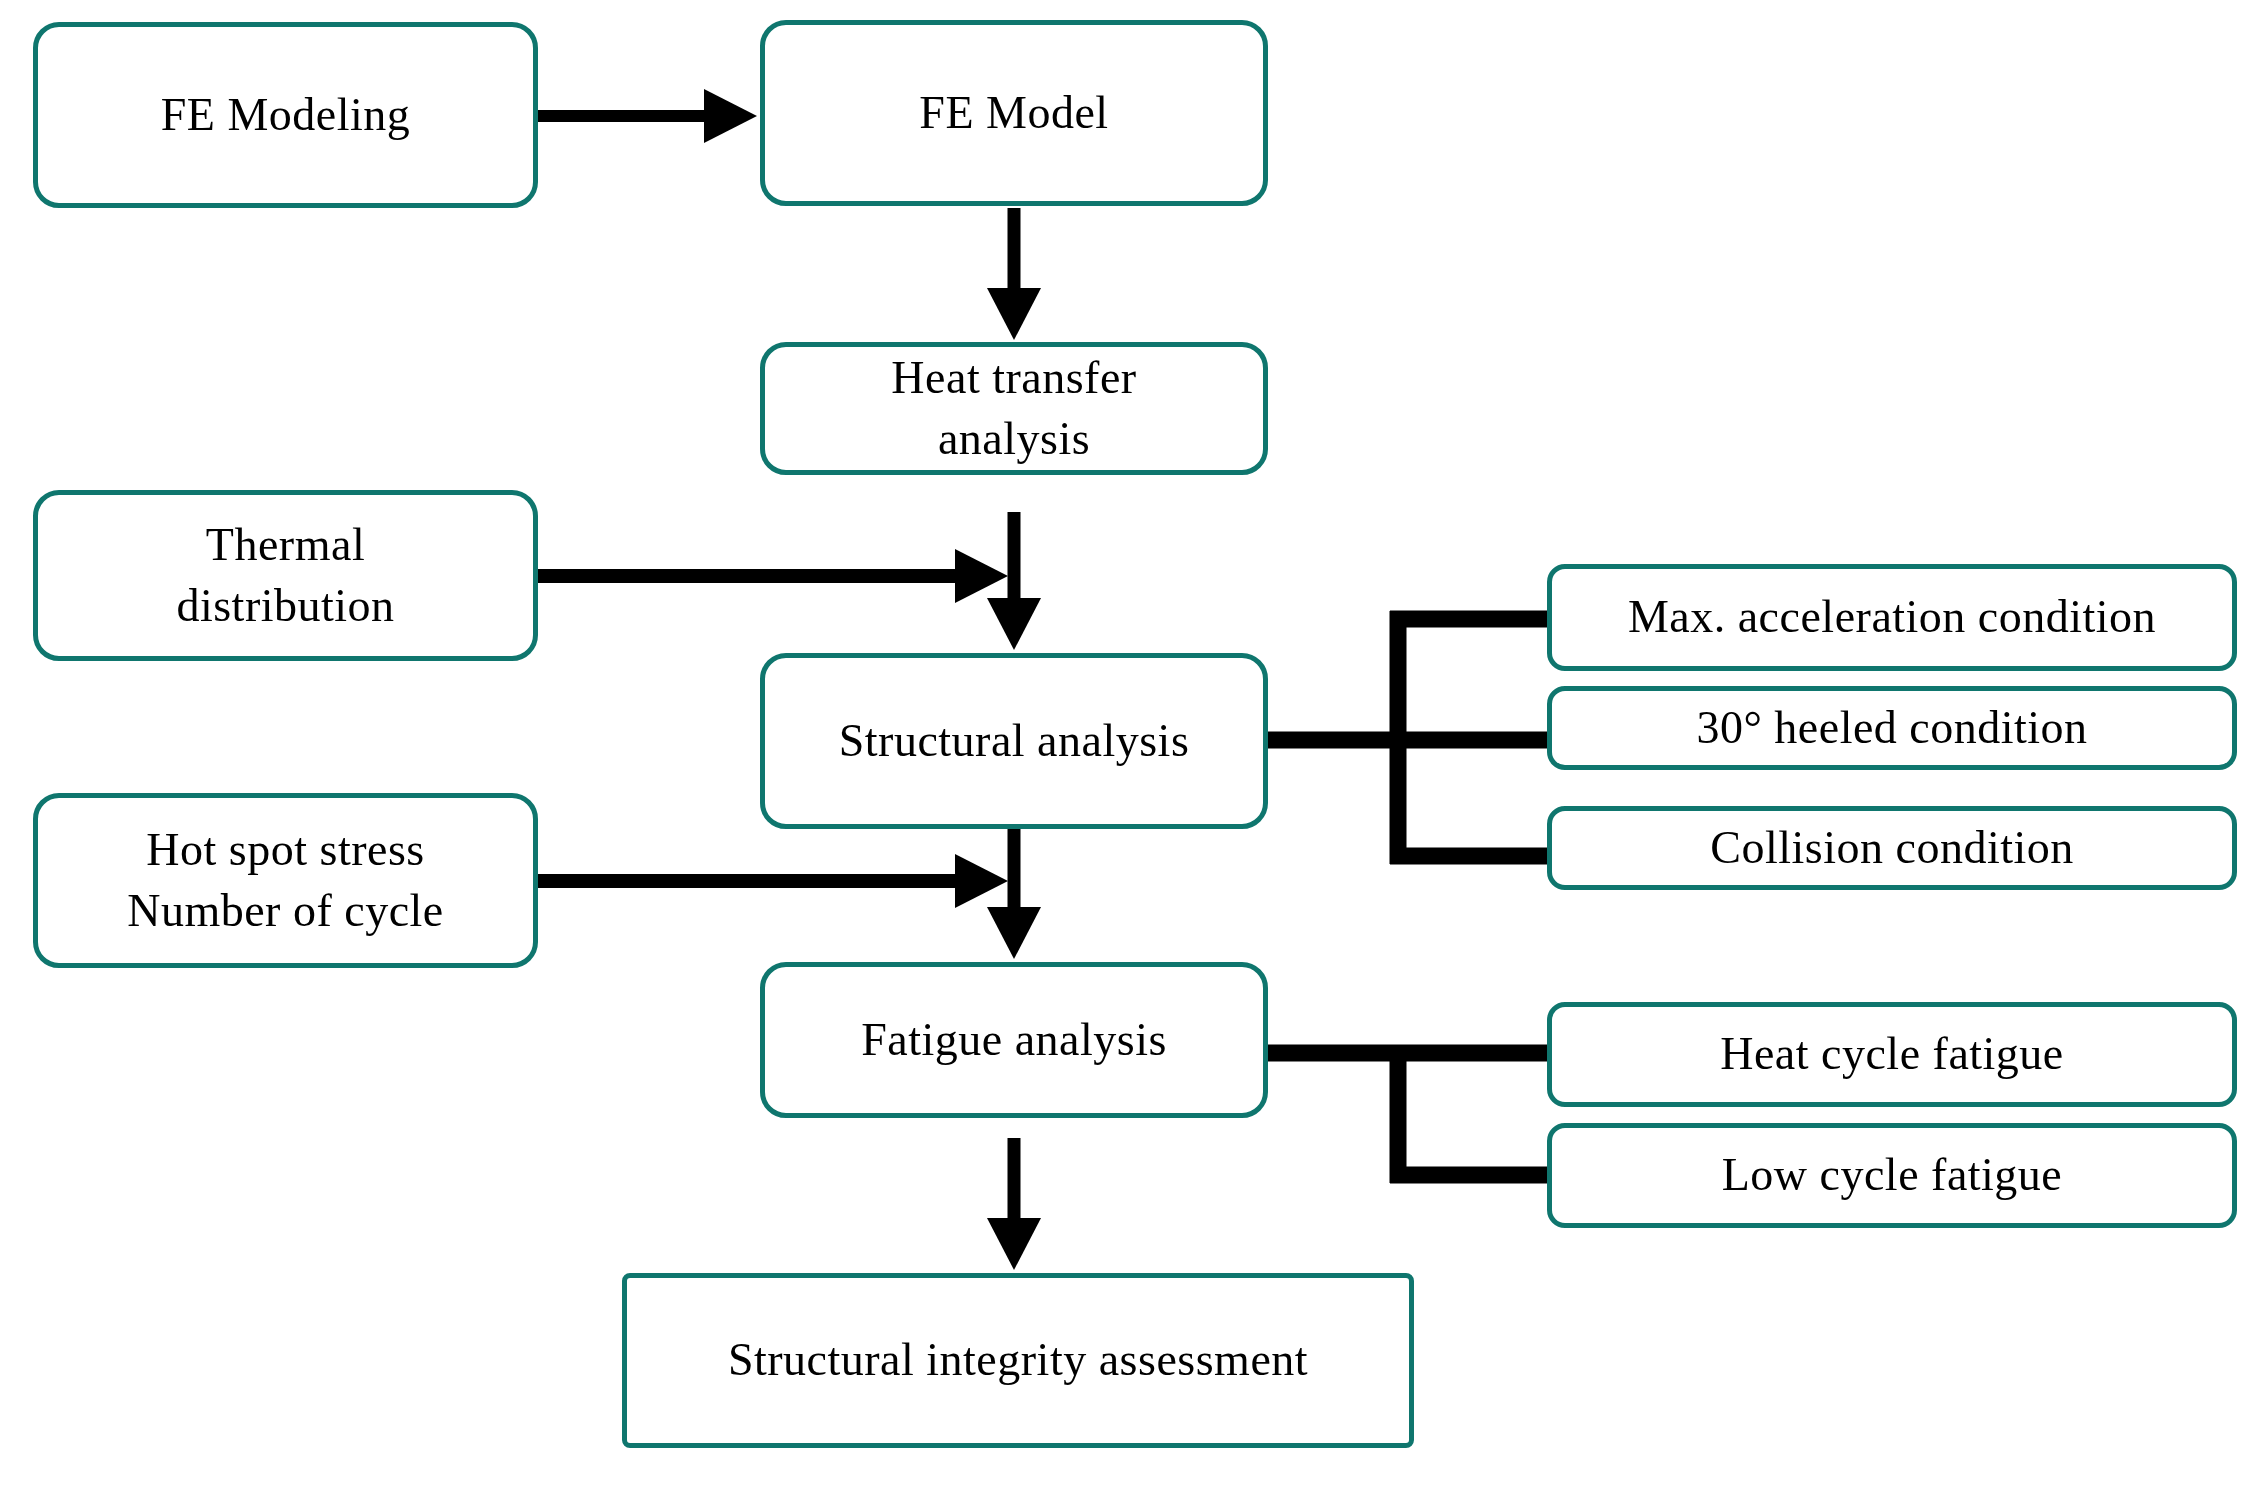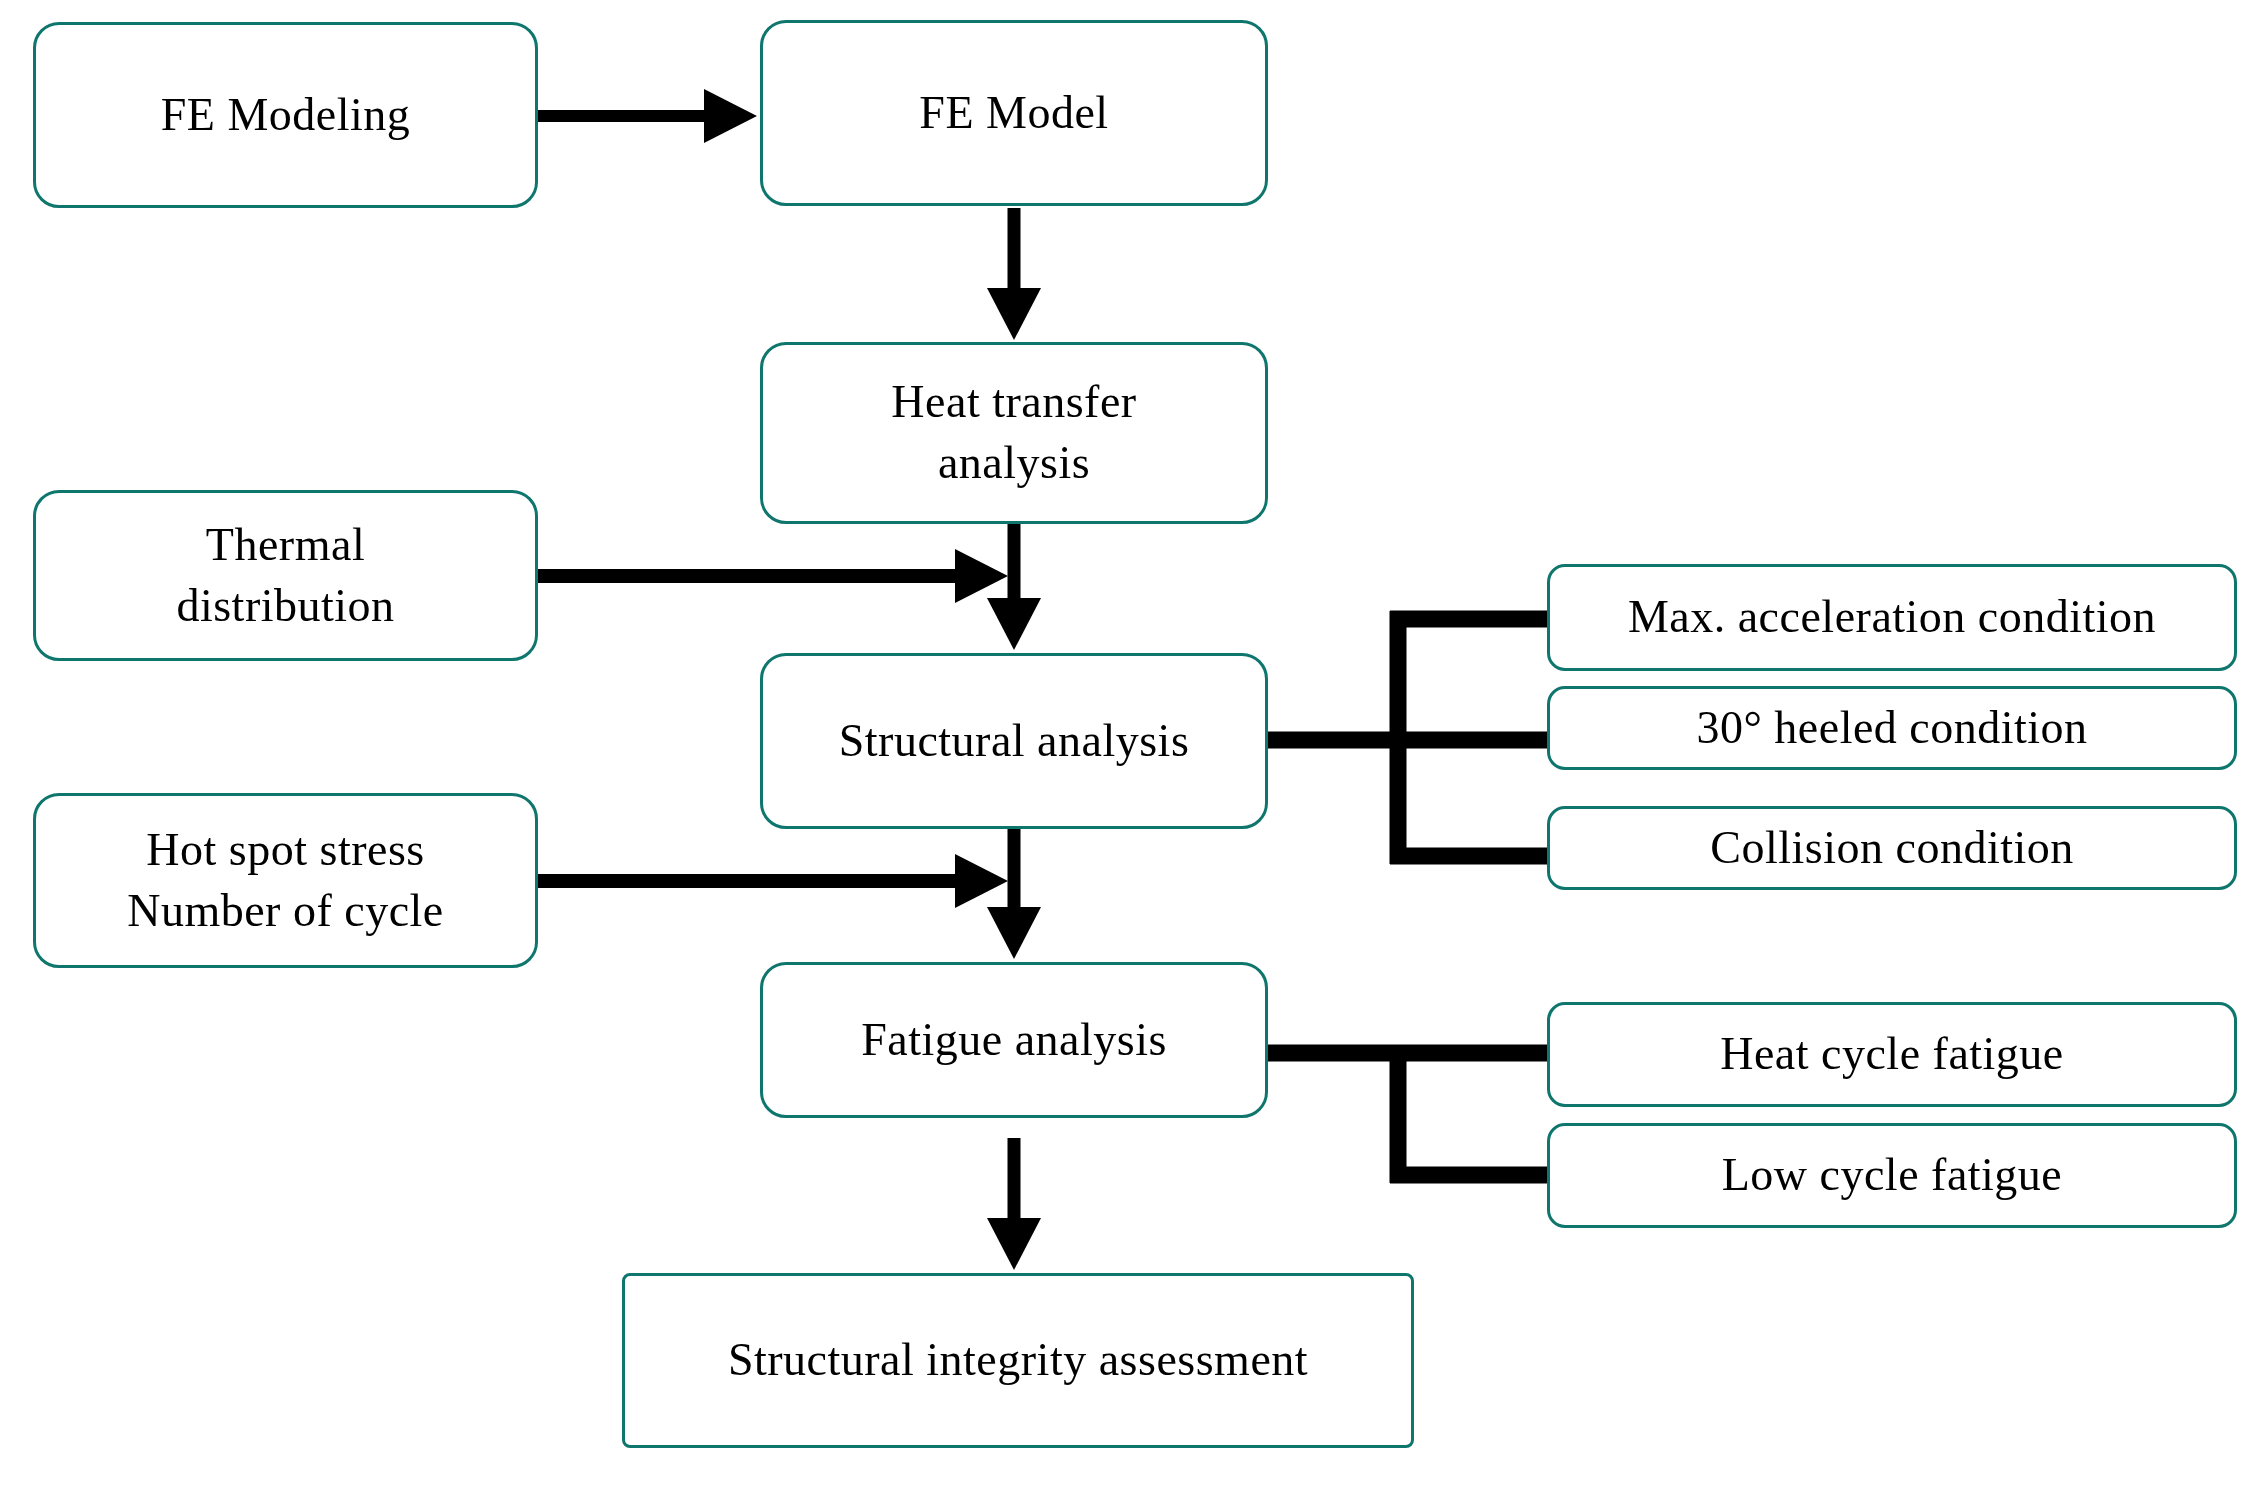--- a/index.html
+++ b/index.html
@@ -13,21 +13,21 @@
   }
   #edges {
     position: absolute;
     left: 0; top: 0;
     width: 2257px; height: 1485px;
   }
   .node {
     position: absolute;
     box-sizing: border-box;
     background: #ffffff;
-    border: 3px solid #0f766e;
+    border: 5px solid #0f766e;
     border-radius: 26px;
     display: flex;
     align-items: center;
     justify-content: center;
     text-align: center;
     font-size: 46px;
     line-height: 1.32;
     color: #000000;
     white-space: pre-line;
     letter-spacing: 0.5px;
@@ -70,21 +70,21 @@
 
     <line x1="1256" y1="1053" x2="1550" y2="1053" stroke="#000" stroke-width="17"></line>
     <line x1="1398" y1="1045" x2="1398" y2="1183" stroke="#000" stroke-width="17"></line>
     <line x1="1390" y1="1175" x2="1550" y2="1175" stroke="#000" stroke-width="17"></line>
   </svg>
 
   <div class="node" style="left:33px;  top:22px;  width:505px; height:186px">FE Modeling</div>
 
   <div class="node" style="left:760px; top:20px;  width:508px; height:186px">FE Model</div>
 
-  <div class="node" style="left:760px; top:342px; width:508px; height:182px">Heat transfer
+  <div class="node" style="left:760px; top:342px; width:508px; height:133px">Heat transfer
 analysis</div>
 
   <div class="node" style="left:33px;  top:490px; width:505px; height:171px">Thermal
 distribution</div>
 
   <div class="node" style="left:760px; top:653px; width:508px; height:176px">Structural analysis</div>
 
   <div class="node slim" style="left:1547px; top:564px; width:690px; height:107px">Max. acceleration condition</div>
 
   <div class="node slim" style="left:1547px; top:686px; width:690px; height:84px">30° heeled condition</div>

